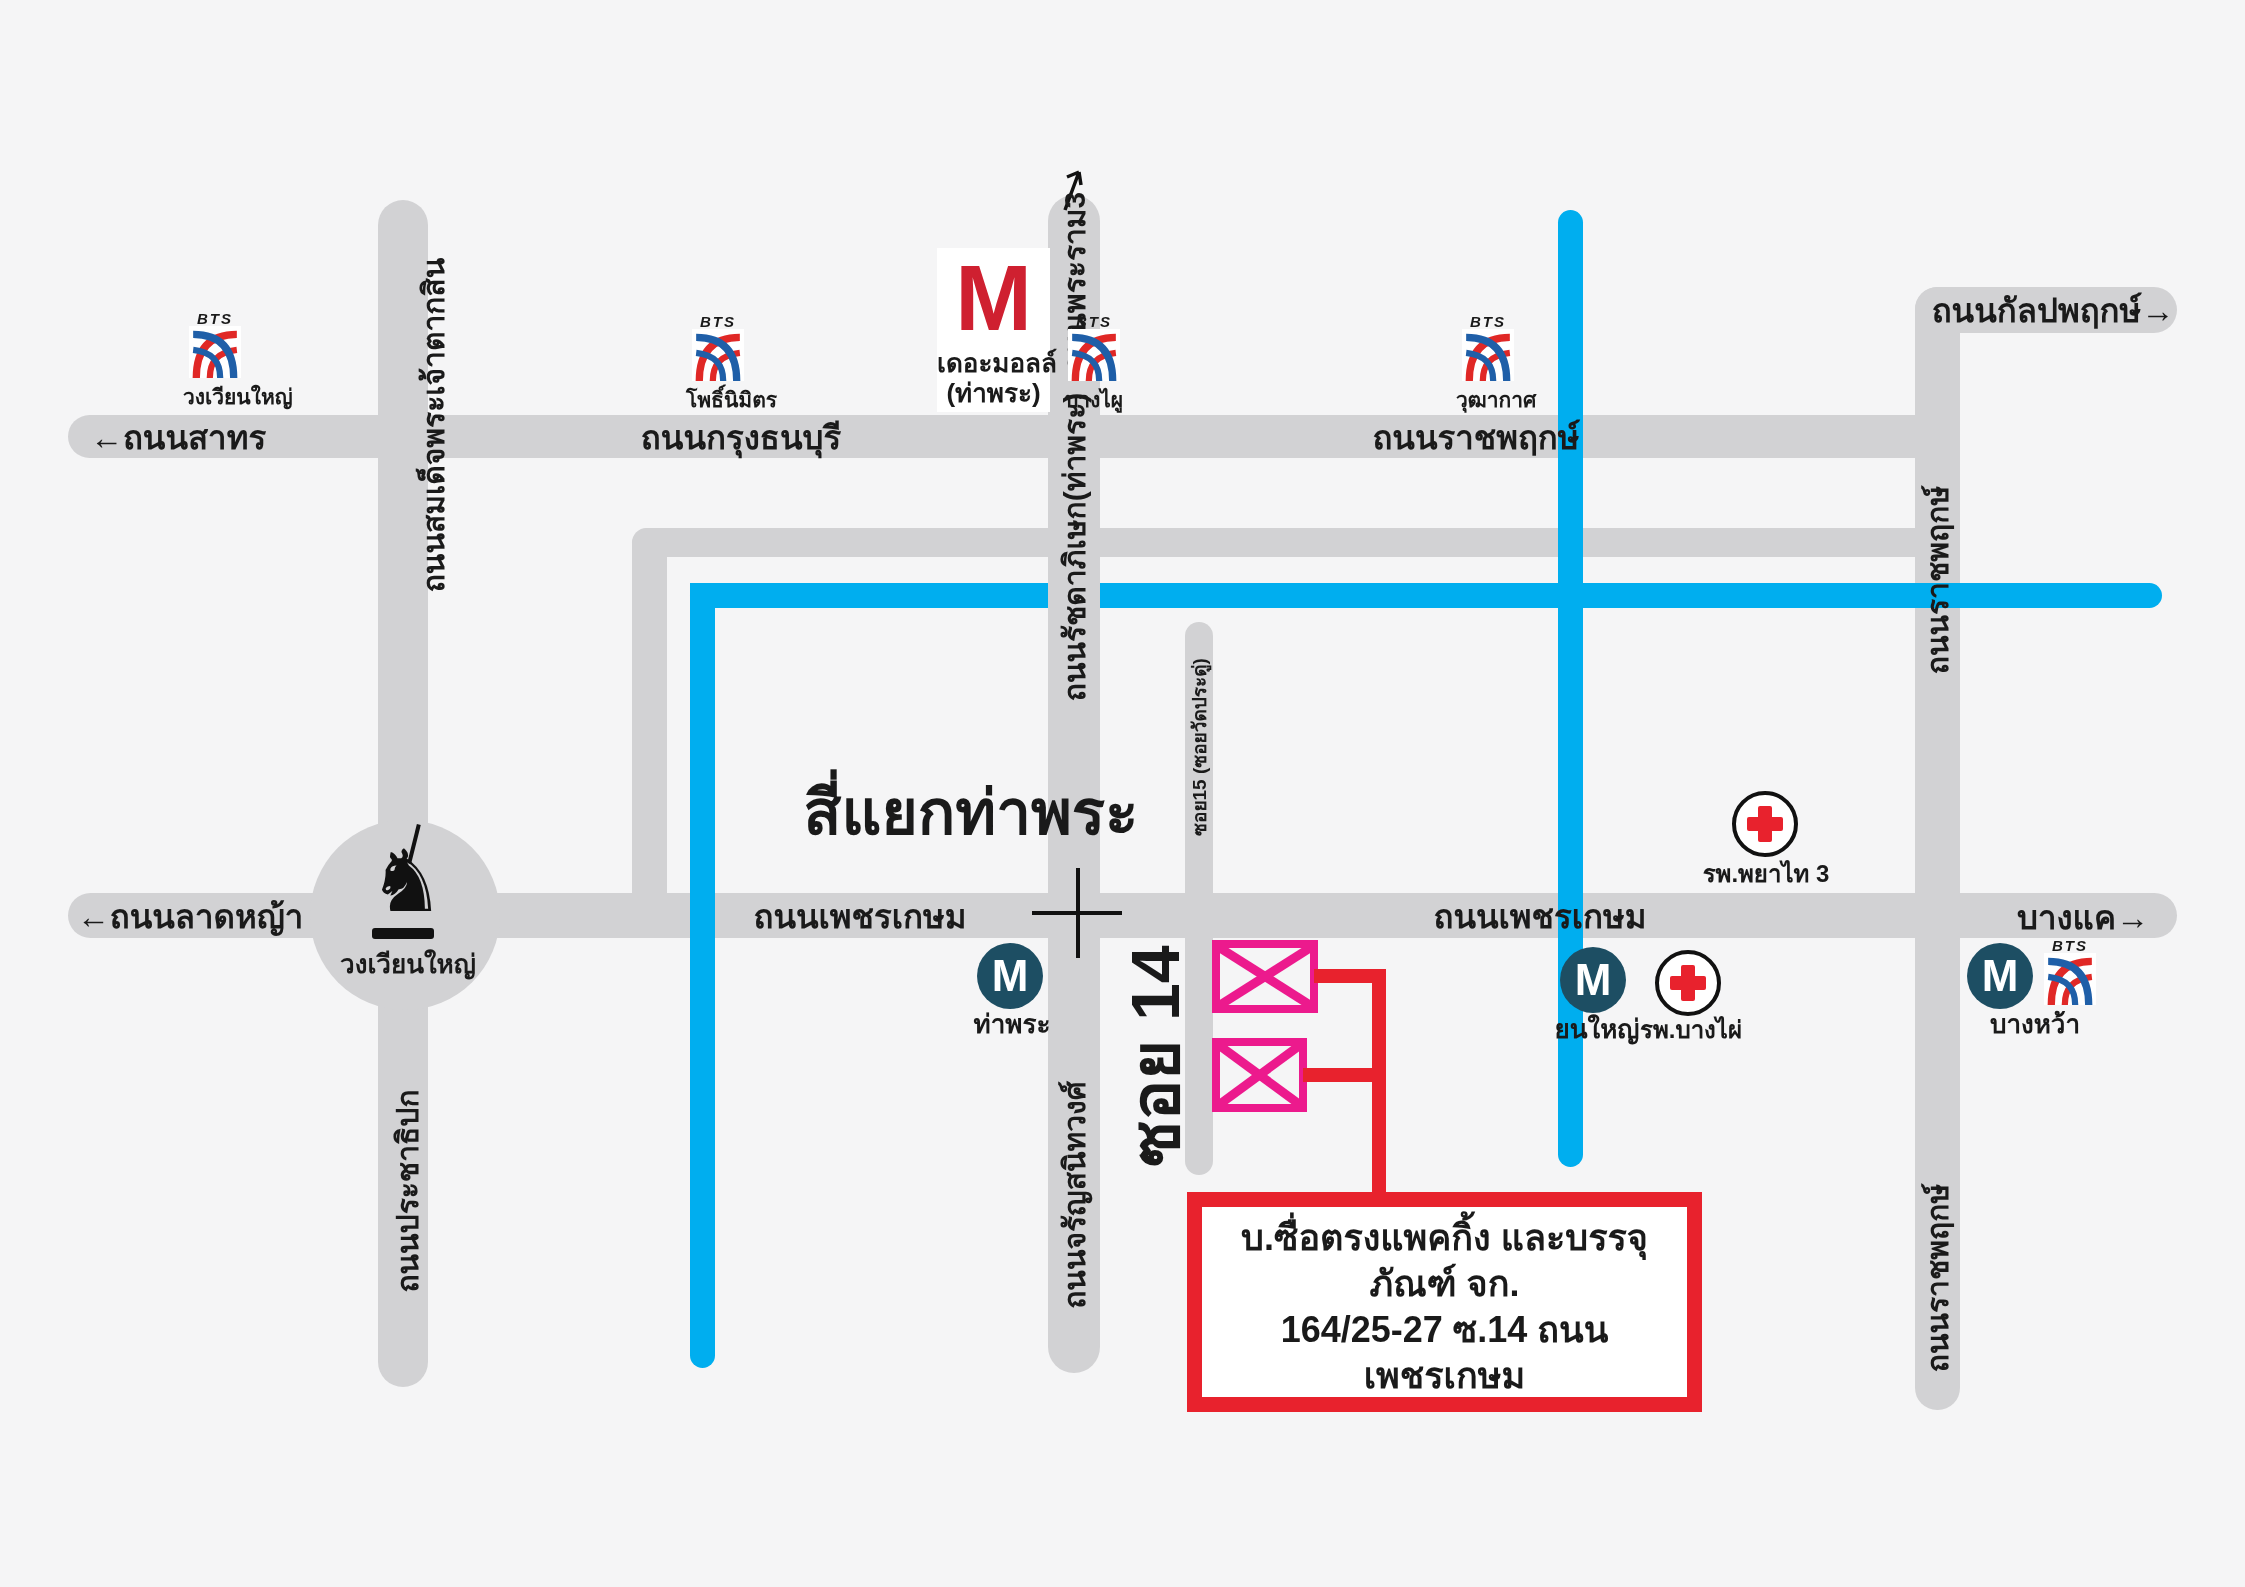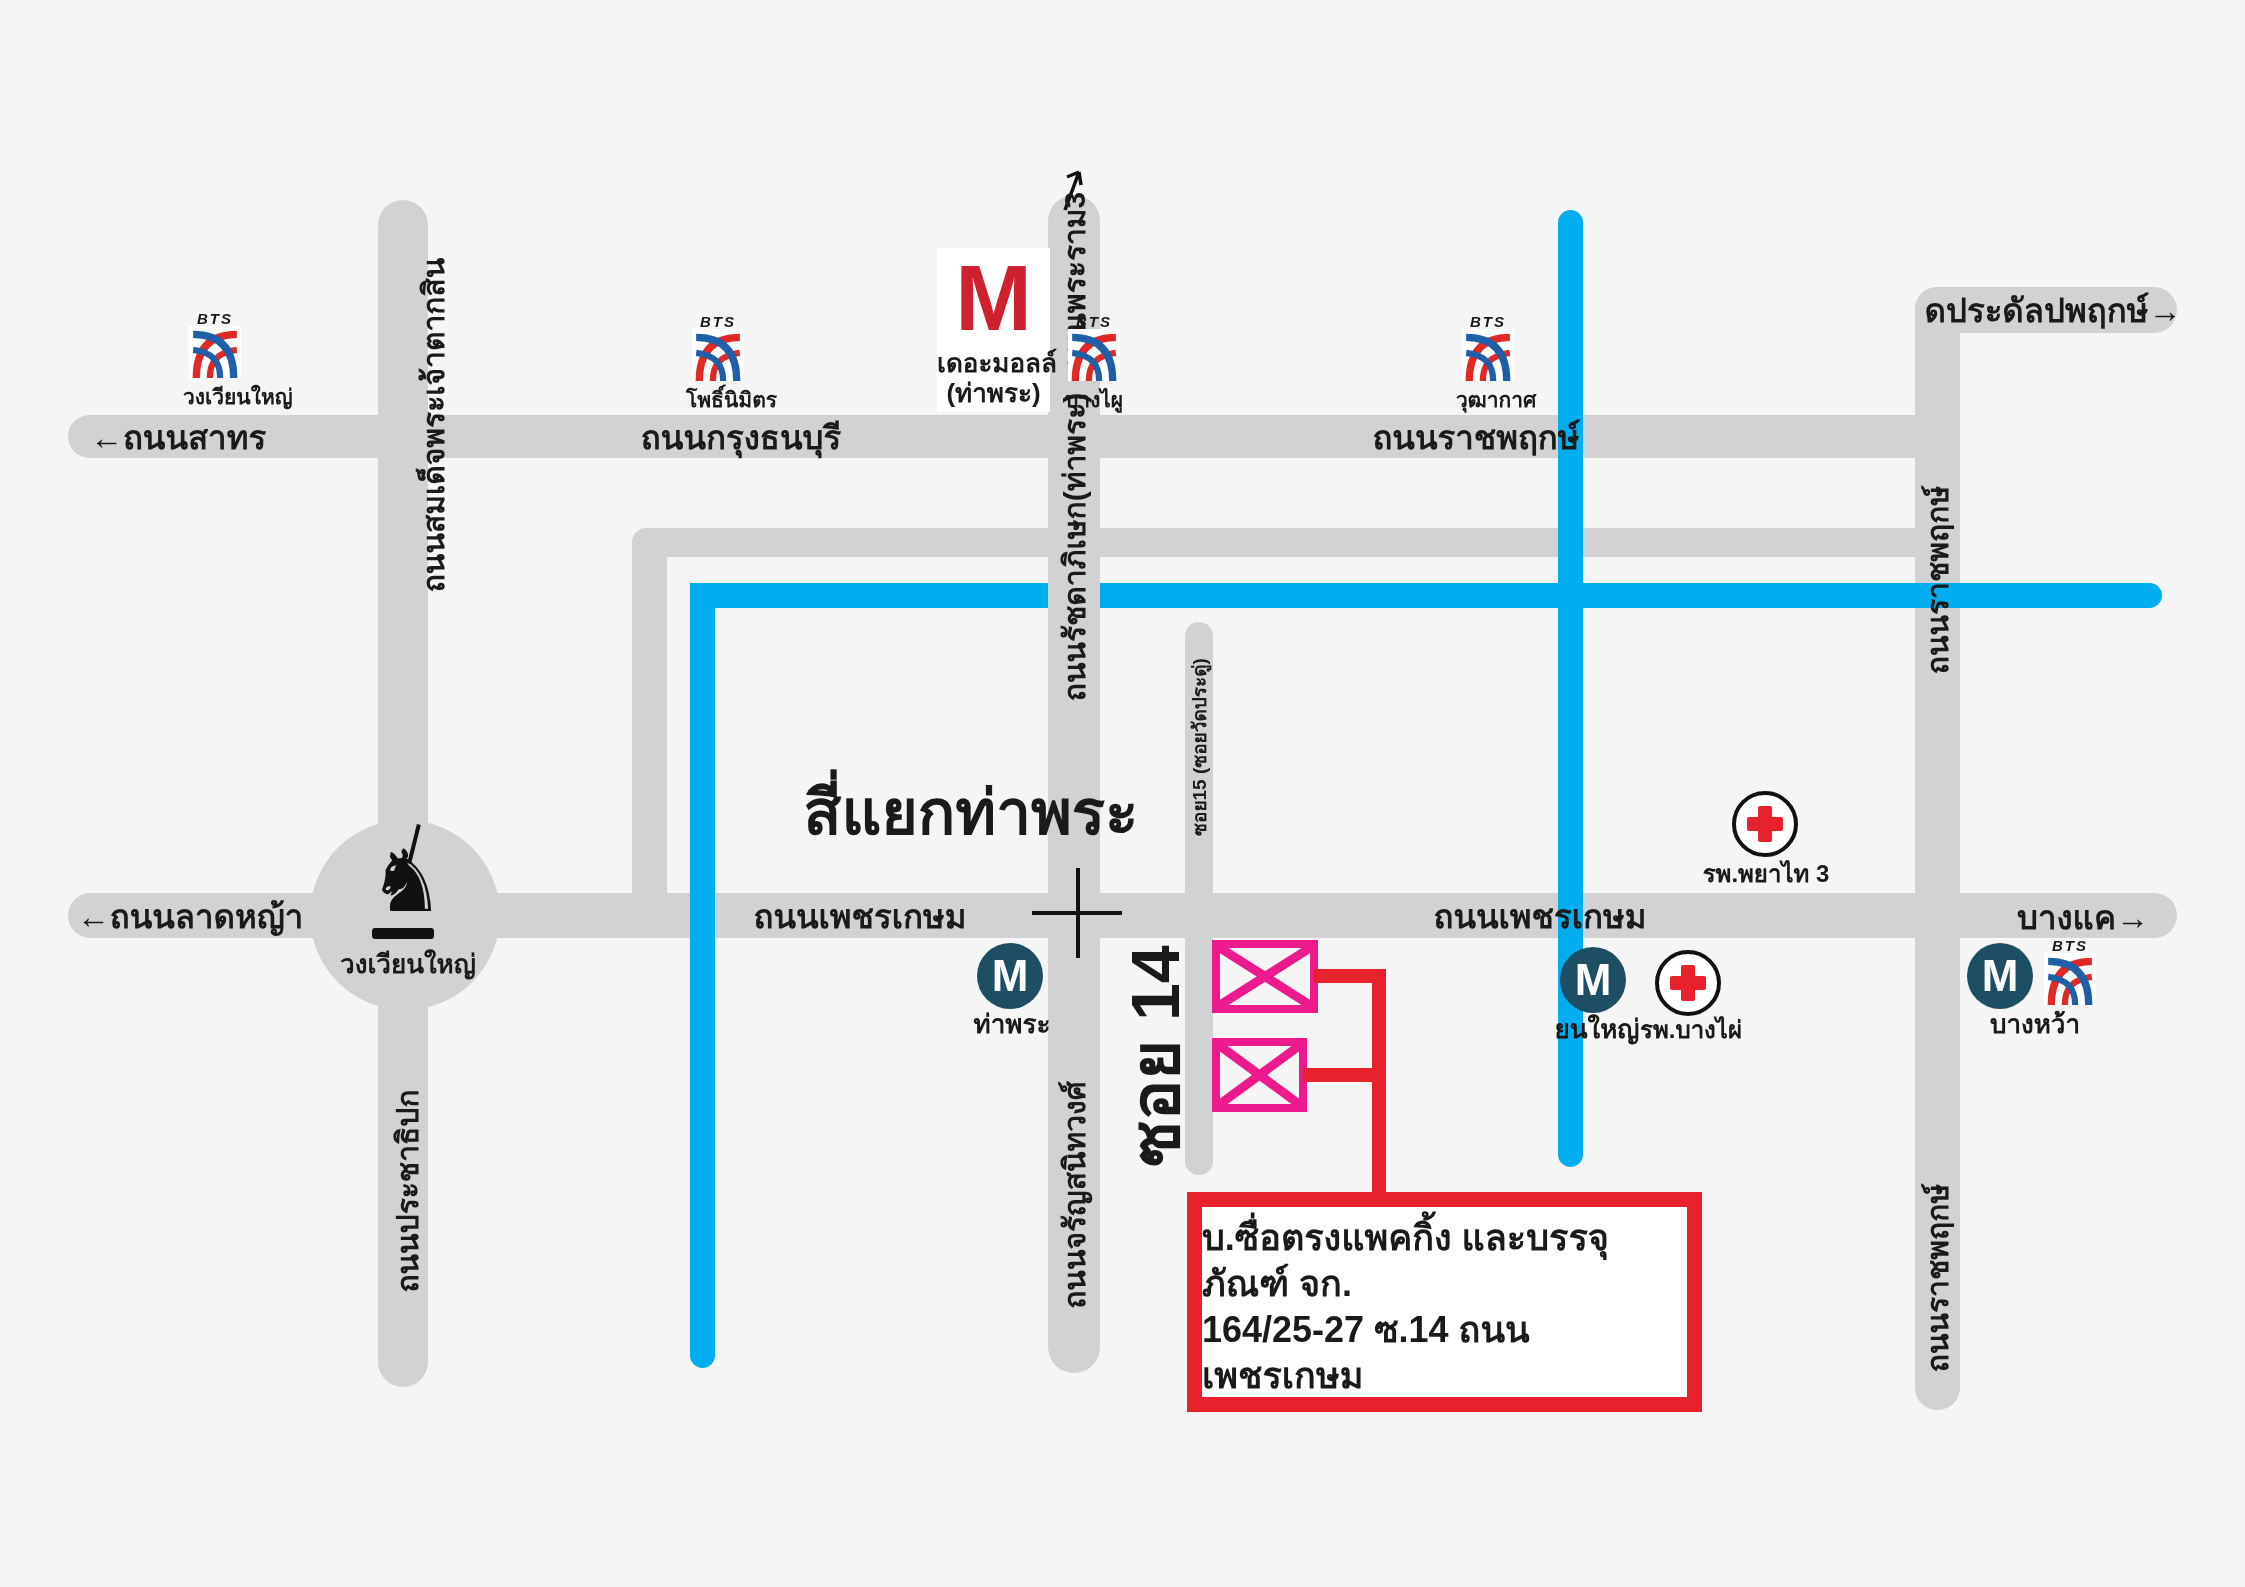--- a/index.html
+++ b/index.html
@@ -24,21 +24,21 @@
   .stn-label{position:absolute;transform:translate(-50%,-50%);font-weight:bold;font-size:26px;white-space:nowrap;}
   .hosp{position:absolute;width:58px;height:58px;border-radius:50%;background:#fff;border:4px solid #111;}
   .hosp .c1,.hosp .c2{position:absolute;background:#e8222d;border-radius:2px;}
   .hosp .c1{left:11px;top:22px;width:36px;height:14px;}
   .hosp .c2{left:22px;top:11px;width:14px;height:36px;}
   .hosp-label{position:absolute;transform:translate(-50%,-50%);font-weight:bold;font-size:24px;white-space:nowrap;text-align:center;}
   .pinkbox{position:absolute;border:8px solid #ec1a8d;background:transparent;}
   .pinkbox svg{display:block;}
   .redline{position:absolute;background:#e8222d;}
   #infobox{position:absolute;left:1187px;top:1192px;width:515px;height:220px;background:#fff;
-           border:15px solid #e8222d;box-sizing:border-box;
+           border:15px solid #e8222d;box-sizing:border-box;text-align:center;
            font-weight:bold;font-size:36px;line-height:46px;padding-top:8px;}
   .cross{position:absolute;background:#111;}
   #mallbox{position:absolute;left:937px;top:248px;width:113px;height:164px;background:#fff;text-align:center;}
   #mallbox .mall-m{color:#cf2030;font-weight:bold;font-size:92px;line-height:100px;display:block;}
   #mallbox .mall-t{font-weight:bold;font-size:26px;line-height:30px;display:block;}
   #roundabout{position:absolute;left:310px;top:820px;width:190px;height:190px;border-radius:50%;background:#d2d2d4;}
   .statue-knight{position:absolute;font-size:86px;line-height:86px;color:#111;}
   .sword{position:absolute;width:4px;height:40px;background:#111;transform:rotate(14deg);}
   .pedestal{position:absolute;width:62px;height:11px;background:#111;border-radius:3px;}
 </style>
@@ -66,21 +66,21 @@
   <svg style="position:absolute;left:1055px;top:166px;" width="40" height="46" viewBox="0 0 40 46">
     <path d="M10 44 L24 6 M24 6 l-12 5 M24 6 l2 13" stroke="#111" stroke-width="3.5" fill="none"></path>
   </svg>
 
   <div class="cross" style="left:1032px;top:911px;width:90px;height:4px;"></div>
   <div class="cross" style="left:1076px;top:868px;width:4px;height:90px;"></div>
 
   <div class="hlabel" style="left:178px;top:437px;">←ถนนสาทร</div>
   <div class="hlabel" style="left:741px;top:437px;">ถนนกรุงธนบุรี</div>
   <div class="hlabel" style="left:1476px;top:437px;">ถนนราชพฤกษ์</div>
-  <div class="hlabel" style="left:2053px;top:310px;">ดประดัลปพฤกษ์→</div>
+  <div class="hlabel" style="left:2053px;top:310px;">ถนนกัลปพฤกษ์→</div>
   <div class="hlabel" style="left:190px;top:916px;">←ถนนลาดหญ้า</div>
   <div class="hlabel" style="left:860px;top:916px;">ถนนเพชรเกษม</div>
   <div class="hlabel" style="left:1540px;top:916px;">ถนนเพชรเกษม</div>
   <div class="hlabel" style="left:2083px;top:917px;">บางแค→</div>
 
   <div class="vlabel" style="left:433px;top:425px;">ถนนสมเด็จพระเจ้าตากสิน</div>
   <div class="vlabel" style="left:407px;top:1191px;">ถนนประชาธิปก</div>
   <div class="vlabel" style="left:1074px;top:282px;">ถนนพระราม3</div>
   <div class="vlabel" style="left:1074px;top:547px;">ถนนรัชดาภิเษก(ท่าพระ)</div>
   <div class="vlabel" style="left:1074px;top:1195px;">ถนนจรัญสนิทวงศ์</div>

